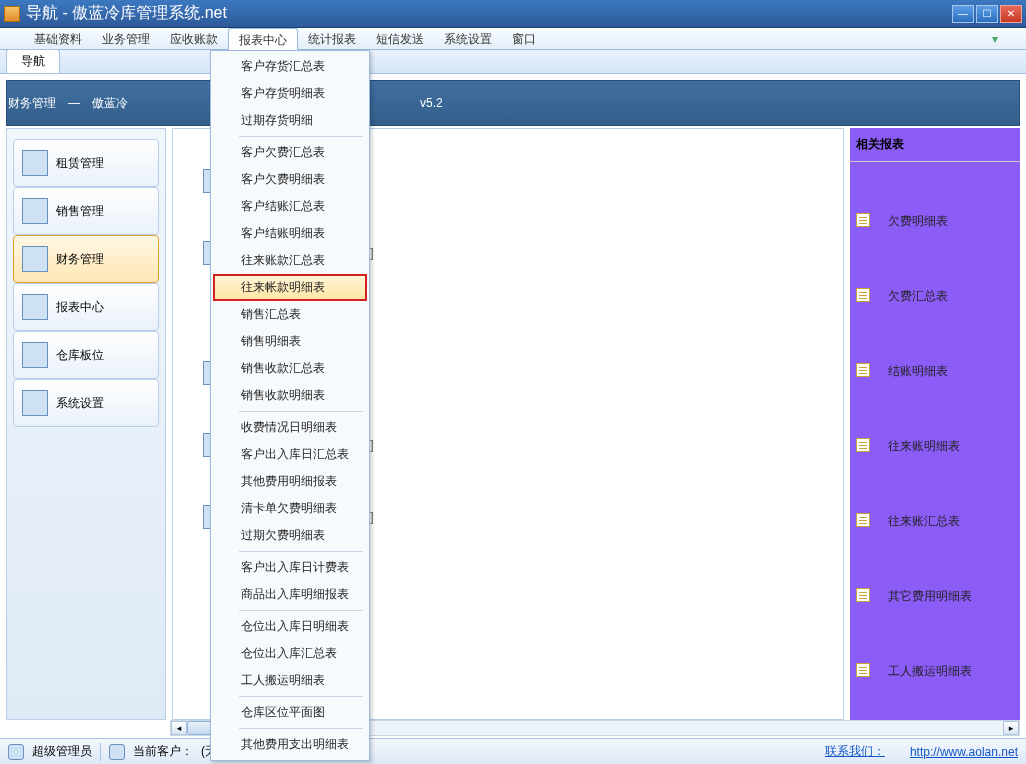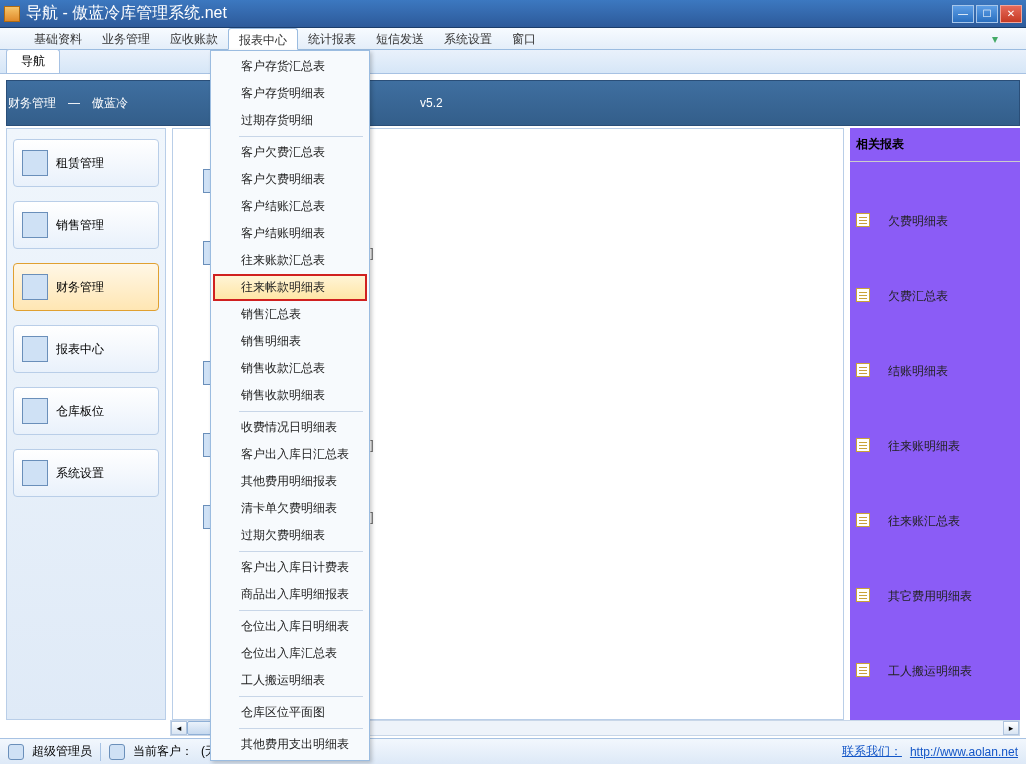--- a/index.html
+++ b/index.html
@@ -23,21 +23,21 @@
 
 .tabstrip { height: 24px; background: linear-gradient(#e9f1fb,#d6e6f7); border-bottom:1px solid #a7c2e3; display:flex; align-items:flex-end; padding-left:6px; }
 .tabstrip .tab { padding:3px 14px; background:#fff; border:1px solid #a7c2e3; border-bottom:none; border-radius:3px 3px 0 0; }
 
 
 .banner { margin:6px; height:46px; background: linear-gradient(#3f6fa0,#335e8a); border:1px solid #2a4e78; display:flex; align-items:center; padding:0 1px; color:#fff; font-size:14px; }
 
 
 .main { position:absolute; top:128px; left:6px; right:6px; bottom:44px; display:flex; gap:6px; }
 
-.sidebar { width:160px; background:linear-gradient(#f0f6fc,#dfeaf7); border:1px solid #b9cee8; display:flex; flex-direction:column; padding:10px 6px; gap:14px; }
+.sidebar { width:160px; background:linear-gradient(#f0f6fc,#dfeaf7); border:1px solid #b9cee8; display:flex; flex-direction:column; padding:10px 6px; }
 .sidebar .side-btn { height:48px; background:linear-gradient(#fff,#e9f1fb); border:1px solid #b9cee8; border-radius:4px; display:flex; align-items:center; gap:8px; padding:0 8px; cursor:pointer; }
 .sidebar .side-btn.active { border-color:#e0a030; background:linear-gradient(#fff7e6,#ffe6b3); }
 .side-btn .ic { width:26px; height:26px; border:1px solid #6a8fba; background:#cfe1f5; }
 
 .content { flex:1; background:#fff; border:1px solid #b9cee8; position:relative; }
 .content-inner { position:absolute; inset:0; padding:40px 30px; }
 .action-row { display:flex; align-items:center; gap:40px; margin-bottom:48px; color:#444; }
 .action-row .ic { width:24px; height:24px; border:1px solid #6a8fba; background:#cfe1f5; }
 .newlink { color:#555; }
 
@@ -57,21 +57,21 @@
 .hscroll { position:absolute; left:170px; right:6px; bottom:28px; height:16px; background:#eef3fa; border:1px solid #c8d6e8; display:flex; align-items:center; }
 .hscroll .arrow { width:16px; height:14px; background:linear-gradient(#fff,#d8e4f2); border:1px solid #b0c4de; display:flex; align-items:center; justify-content:center; font-size:9px; }
 .hscroll .track { flex:1; position:relative; height:14px; }
 .hscroll .thumb { position:absolute; left:0; width:120px; height:14px; background:linear-gradient(#eaf2fb,#c6d9ef); border:1px solid #8fb0d6; border-radius:2px; }
 
 
 .statusbar { position:absolute; left:0; right:0; bottom:0; height:26px; background:linear-gradient(#f2f7fd,#dde9f7); border-top:1px solid #a7c2e3; display:flex; align-items:center; padding:0 8px; gap:8px; }
 .statusbar .st-ic { width:16px; height:16px; border:1px solid #6a8fba; background:#cfe1f5; border-radius:3px; }
 .statusbar .sep { width:1px; height:18px; background:#a7c2e3; }
 .statusbar .cancel-ic { width:14px; height:14px; border-radius:50%; border:2px solid #d33; color:#d33; display:flex; align-items:center; justify-content:center; font-size:9px; font-weight:bold; }
-.statusbar .link { color:#1456c7; text-decoration:underline; }
+.statusbar .link { color:#1456c7; text-decoration:underline;margin-left:17px; }
 .statusbar .filler { flex:1; }
 </style>
 </head>
 <body>
 
 <div class="titlebar">
   <div class="app-icon"></div>
   <div class="title-text">导航 - 傲蓝冷库管理系统.net</div>
   <div class="win-btns">
     <div class="win-btn">—</div>

